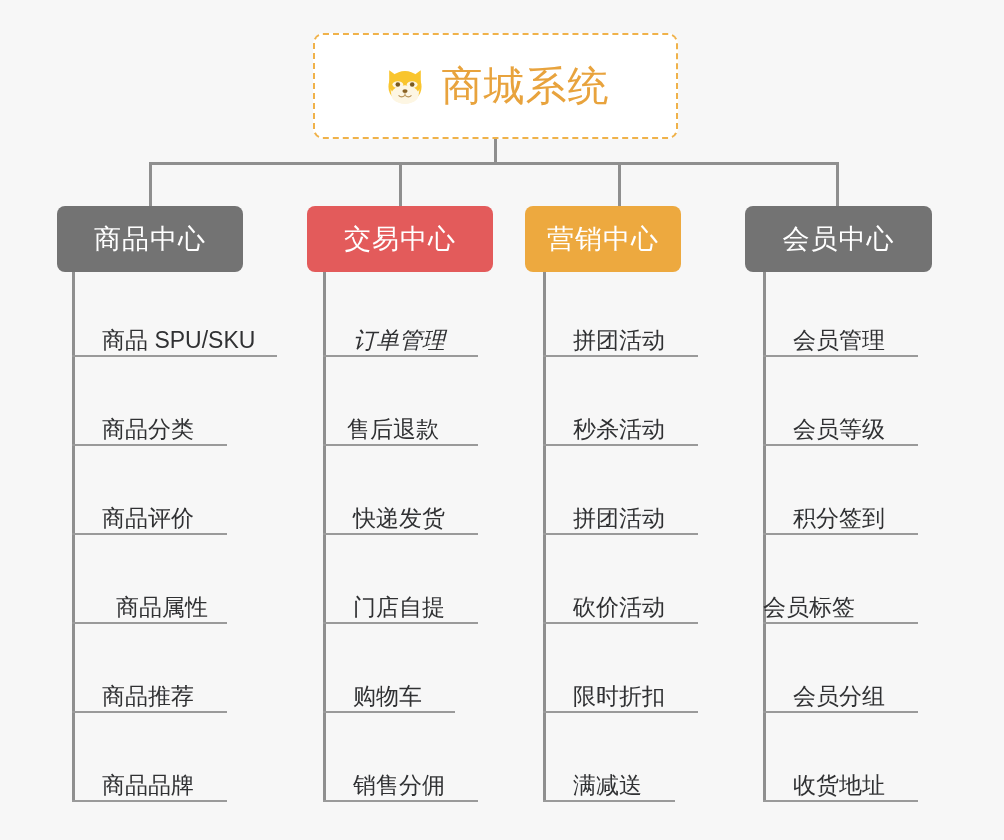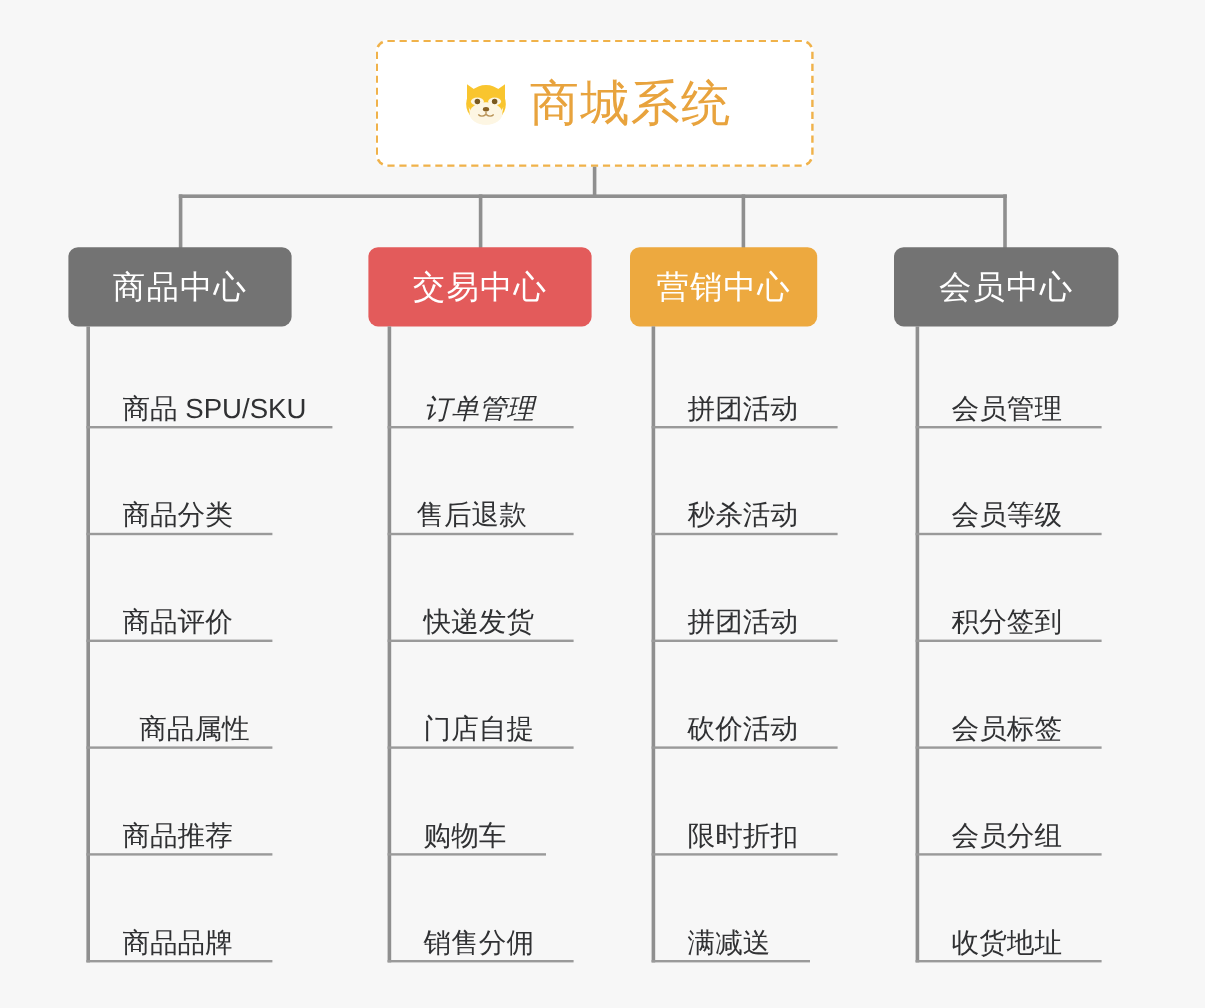--- a/index.html
+++ b/index.html
@@ -216,21 +216,21 @@
   <div class="leaf" style="left:763px; top:319px; width:155px;">
     <span class="leaf-label" style="margin-left:30px;">会员管理</span>
   </div>
   <div class="leaf" style="left:763px; top:408px; width:155px;">
     <span class="leaf-label" style="margin-left:30px;">会员等级</span>
   </div>
   <div class="leaf" style="left:763px; top:497px; width:155px;">
     <span class="leaf-label" style="margin-left:30px;">积分签到</span>
   </div>
   <div class="leaf" style="left:763px; top:586px; width:155px;">
-    <span class="leaf-label" style="margin-left:30px;">会员标签</span>
+    <span class="leaf-label" style="">会员标签</span>
   </div>
   <div class="leaf" style="left:763px; top:675px; width:155px;">
     <span class="leaf-label" style="margin-left:30px;">会员分组</span>
   </div>
   <div class="leaf" style="left:763px; top:764px; width:155px;">
     <span class="leaf-label" style="margin-left:30px;">收货地址</span>
   </div>
 
 </div>
 

